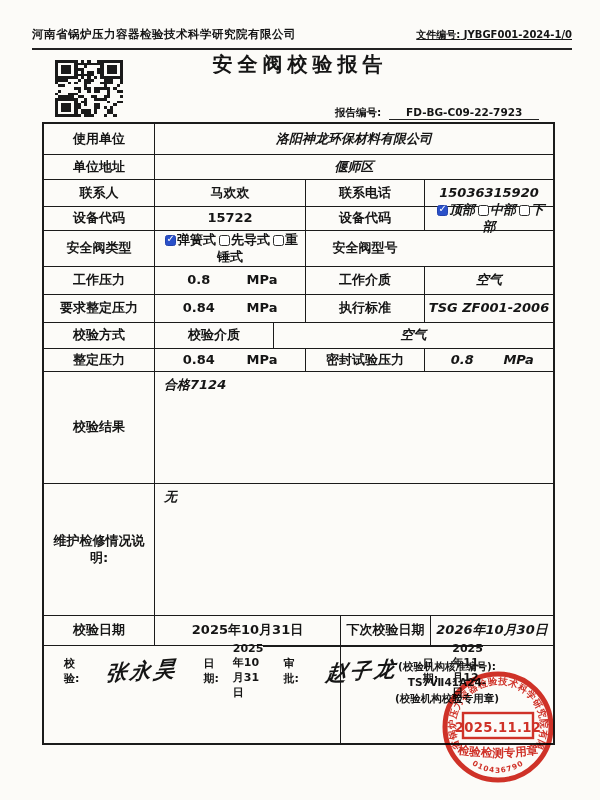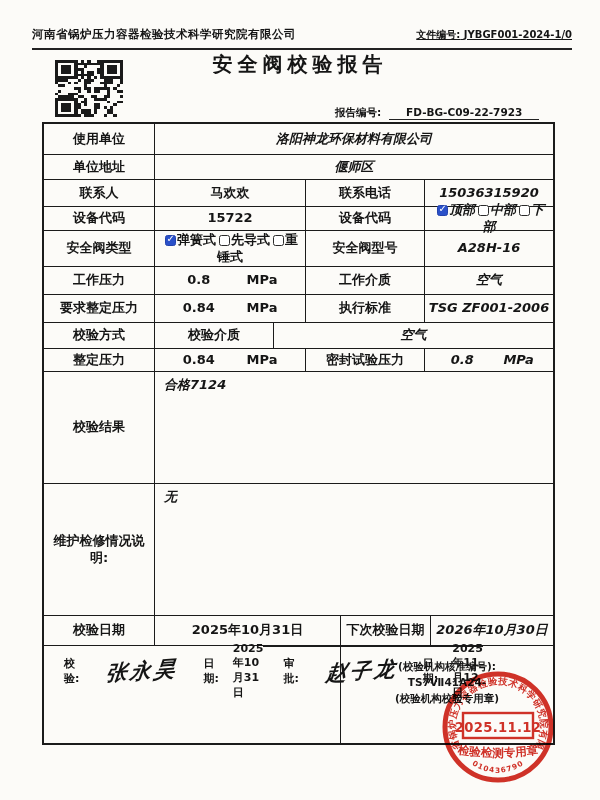--- a/index.html
+++ b/index.html
@@ -371,21 +371,20 @@
     </div>
 
     <div class="tr" style="height:36px">
       <div class="td c1">安全阀类型</div>
       <div class="td c2">
         <span class="opt-wrap">
           <span class="cb checked"></span><span>弹簧式</span><span class="cb"></span><span>先导式</span><span class="cb"></span><span>重锤式</span>
         </span>
       </div>
       <div class="td c3">安全阀型号</div>
-      <div class="td cx">A28H-16</div>
     </div>
 
     <div class="tr" style="height:28px">
       <div class="td c1">工作压力</div>
       <div class="td c2 num-cell">
         <span class="num">0.8</span>
         <span class="unit">MPa</span>
       </div>
       <div class="td c3">工作介质</div>
       <div class="td cx">空气</div>

